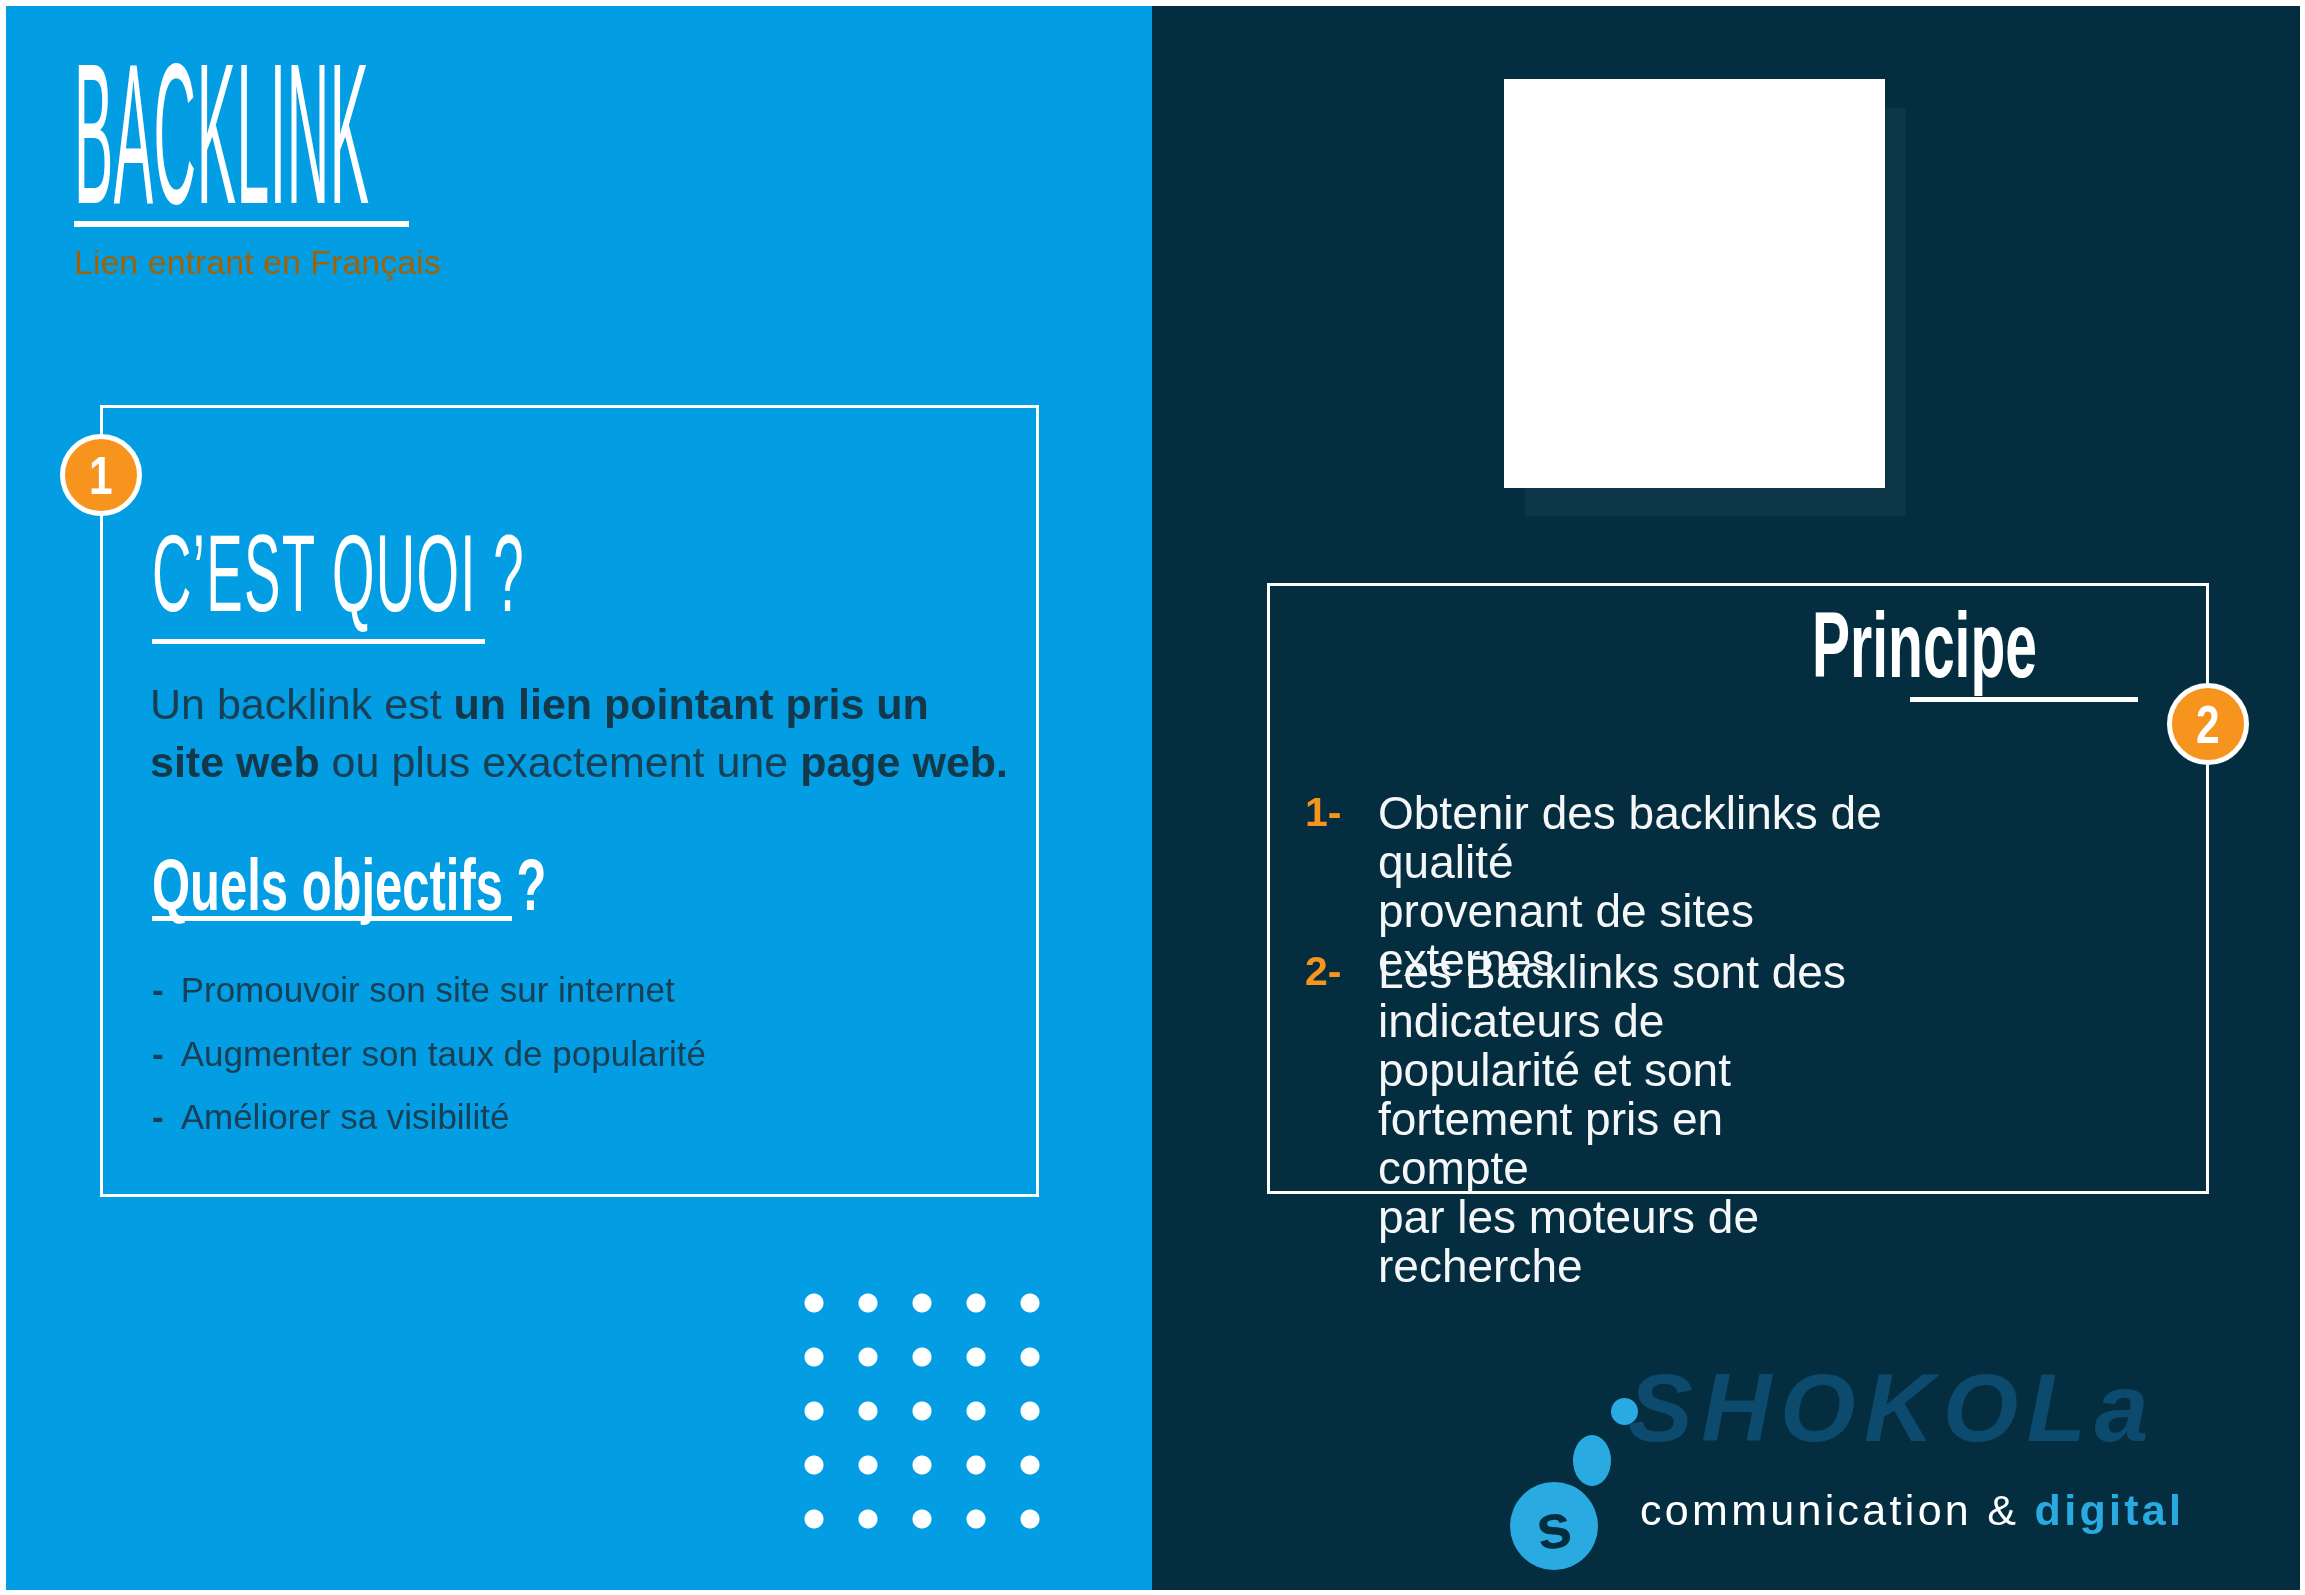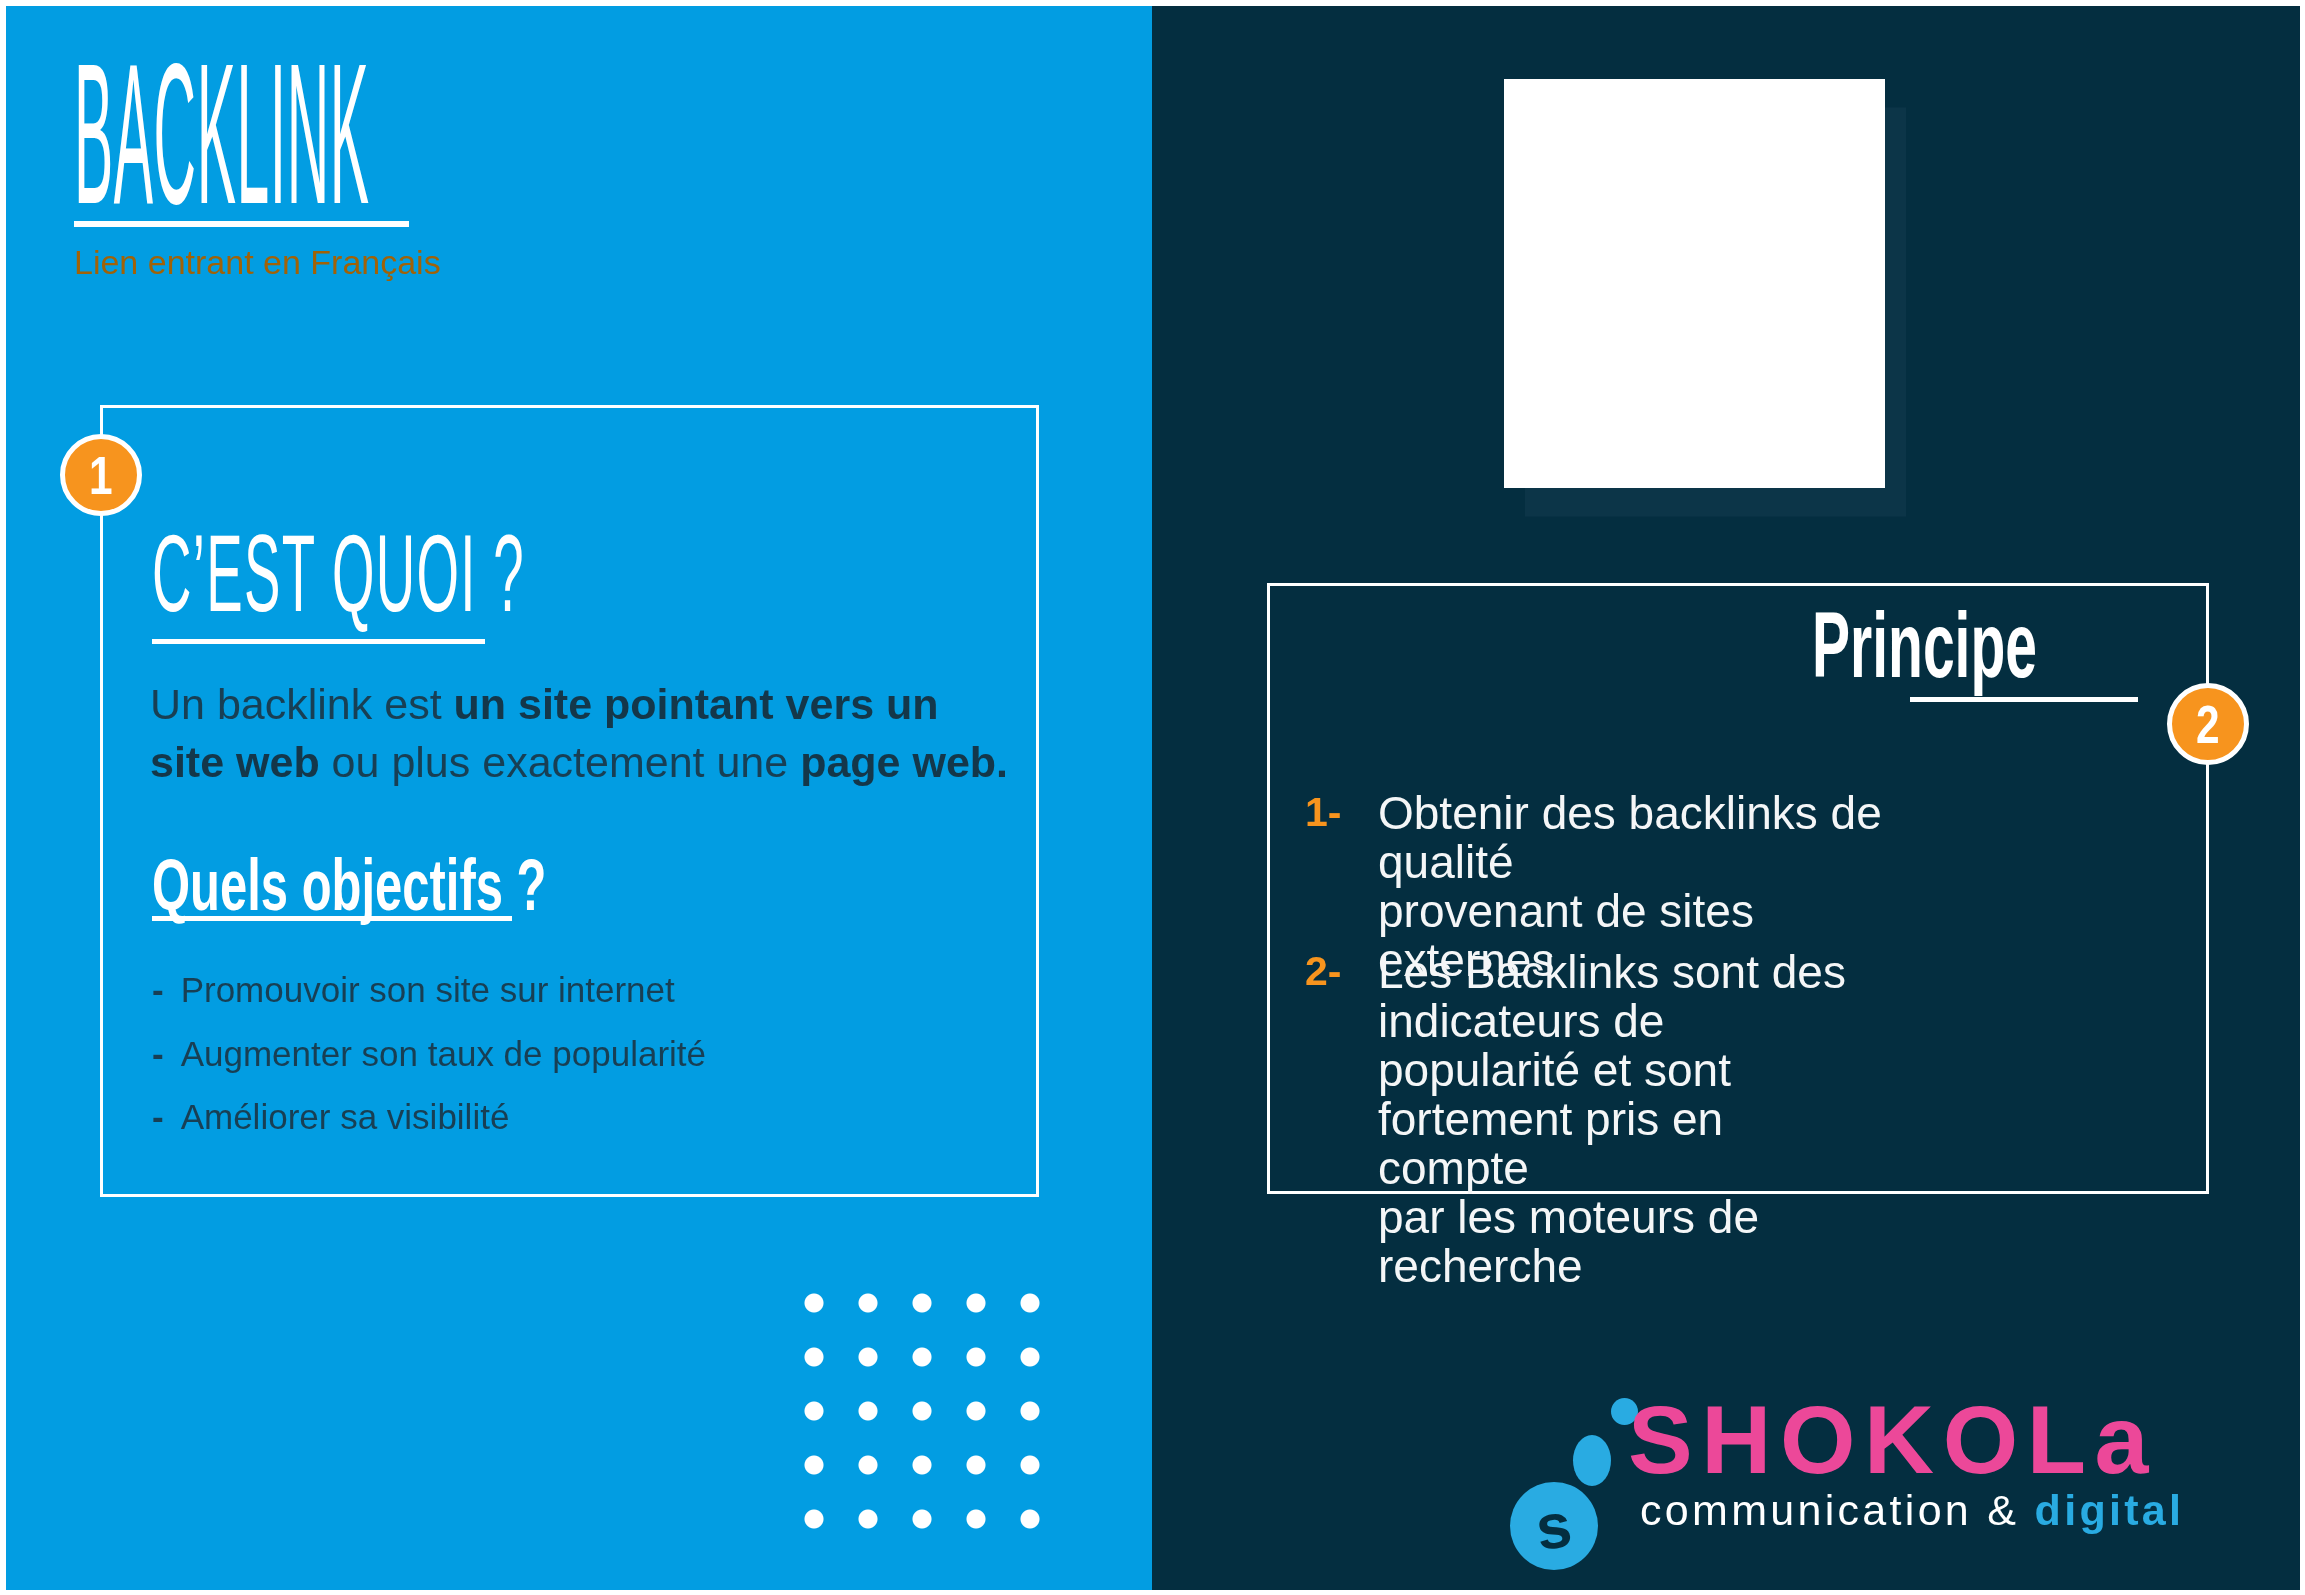--- a/index.html
+++ b/index.html
@@ -83,22 +83,22 @@
   .pitem1-num{top:789px;} .pitem1-text{top:789px;}
   .pitem2-num{top:948px;} .pitem2-text{top:948px;}
 
   
   .logo-dot{position:absolute;background:#29ABE2;border-radius:50%;}
   .logo-dot-big{left:1510px;top:1482px;width:88px;height:88px;
     display:flex;align-items:center;justify-content:center;}
   .logo-dot-big .s{color:#042E40;font-size:63px;font-weight:bold;transform:rotate(-8deg);}
   .logo-dot-med{left:1573px;top:1435px;width:38px;height:51px;}
   .logo-dot-small{left:1611px;top:1398px;width:27px;height:27px;}
-  .logo-wordmark{position:absolute;left:1628px;top:1391px;font-size:97px;font-weight:bold;
-    color:#ec4899;line-height:1;letter-spacing:8.6px;white-space:nowrap;}
+  .logo-wordmark{position:absolute;left:1628px;top:1359px;font-size:97px;font-weight:bold;
+    color:#0c4a6e;line-height:1;letter-spacing:8.6px;white-space:nowrap;font-style:italic;}
   .logo-tagline{position:absolute;left:1640px;top:1486px;font-size:43px;letter-spacing:3.3px;
     color:#fff;white-space:nowrap;}
   .logo-tagline .digital{color:#29ABE2;font-weight:bold;}
 </style>
 </head>
 <body>
 
 <div class="stage">
 
   <div class="panel panel-left"></div>
@@ -115,21 +115,21 @@
   <div class="badge badge-1">
     <span class="n">1</span>
   </div>
 
   <div class="h-quoi-wrap">
     <span class="t">C’EST QUOI ?</span>
   </div>
   <div class="underline-quoi"></div>
 
   <div class="para">
-    <div><span>Un backlink est </span><span class="b">un site pointant vers un</span></div>
+    <div><span>Un backlink est </span><span class="b">un lien pointant pris un</span></div>
     <div><span class="b">site web</span><span> ou plus exactement une </span><span class="b">page web.</span></div>
   </div>
 
   <div class="h-obj-wrap">
     <span class="t">Quels objectifs ?</span>
   </div>
   <div class="underline-obj"></div>
 
   <div class="bullet bullet-0">
     <span class="dash">-</span><span>Promouvoir son site sur internet</span>

